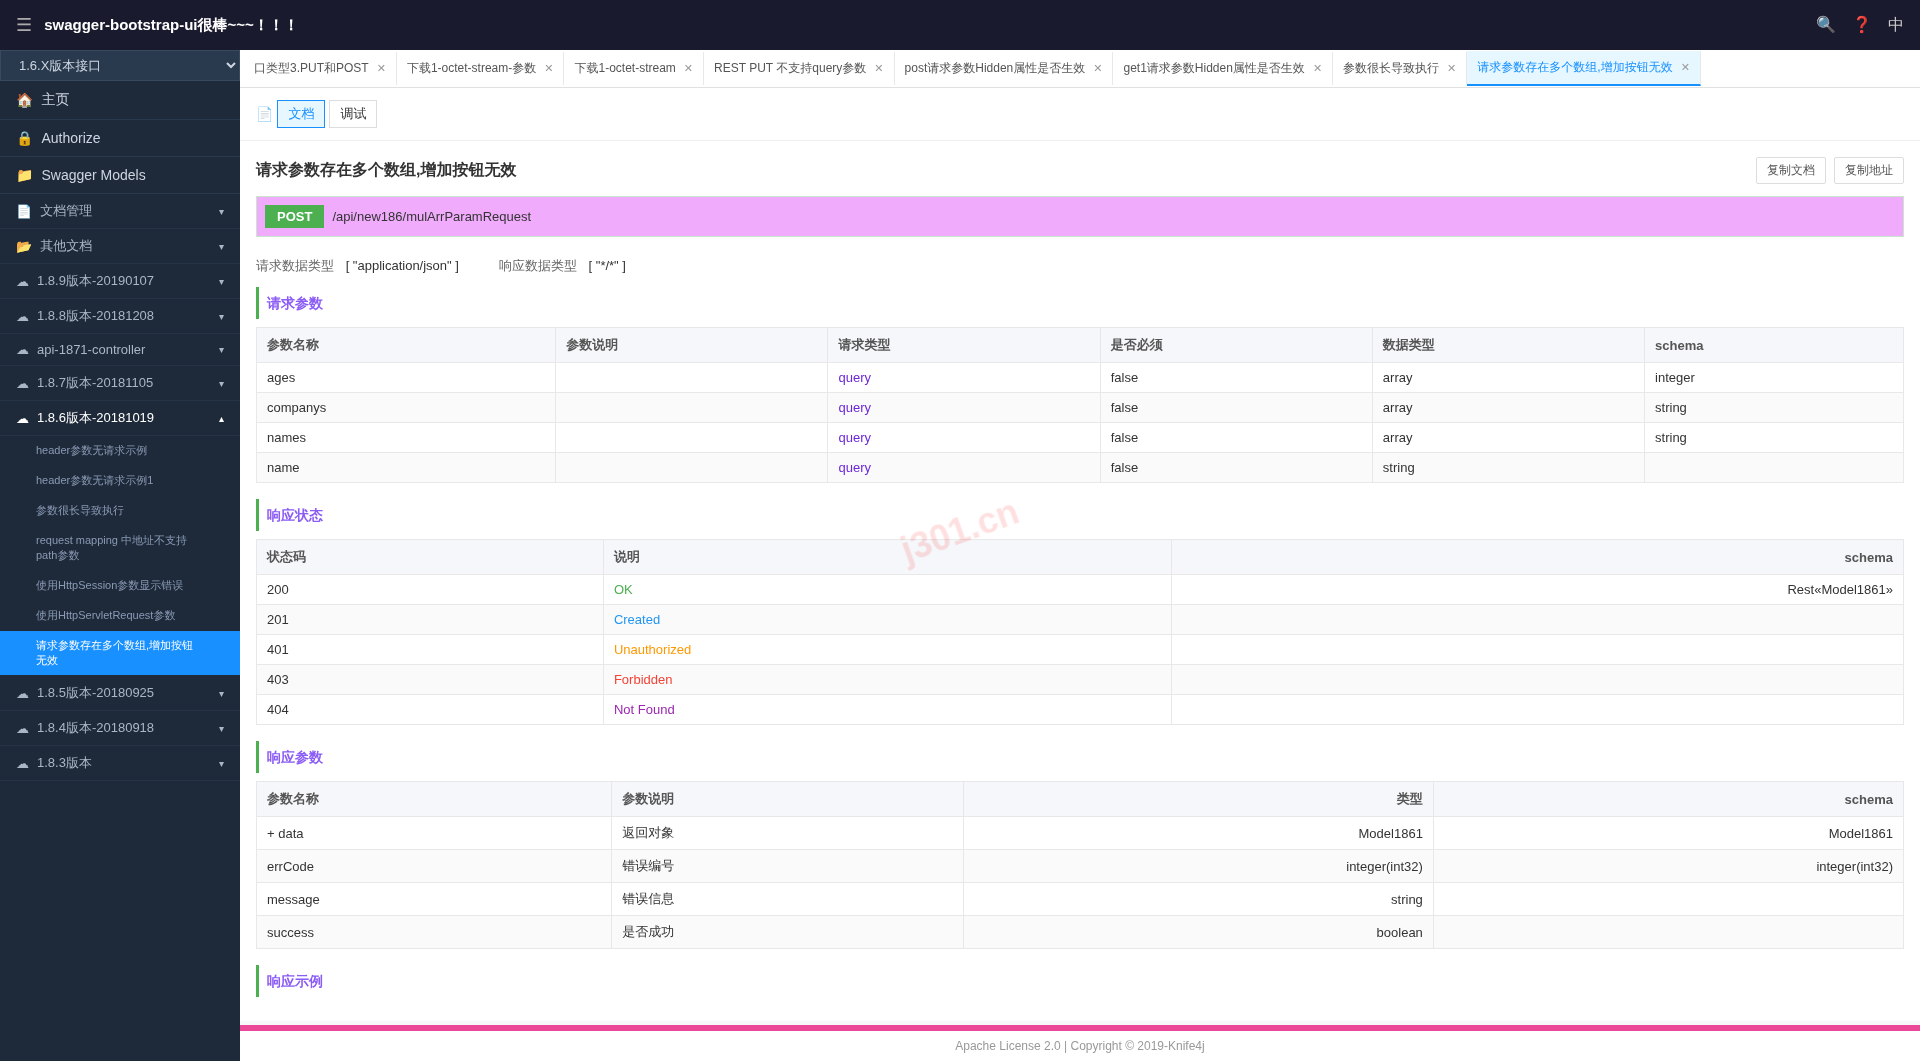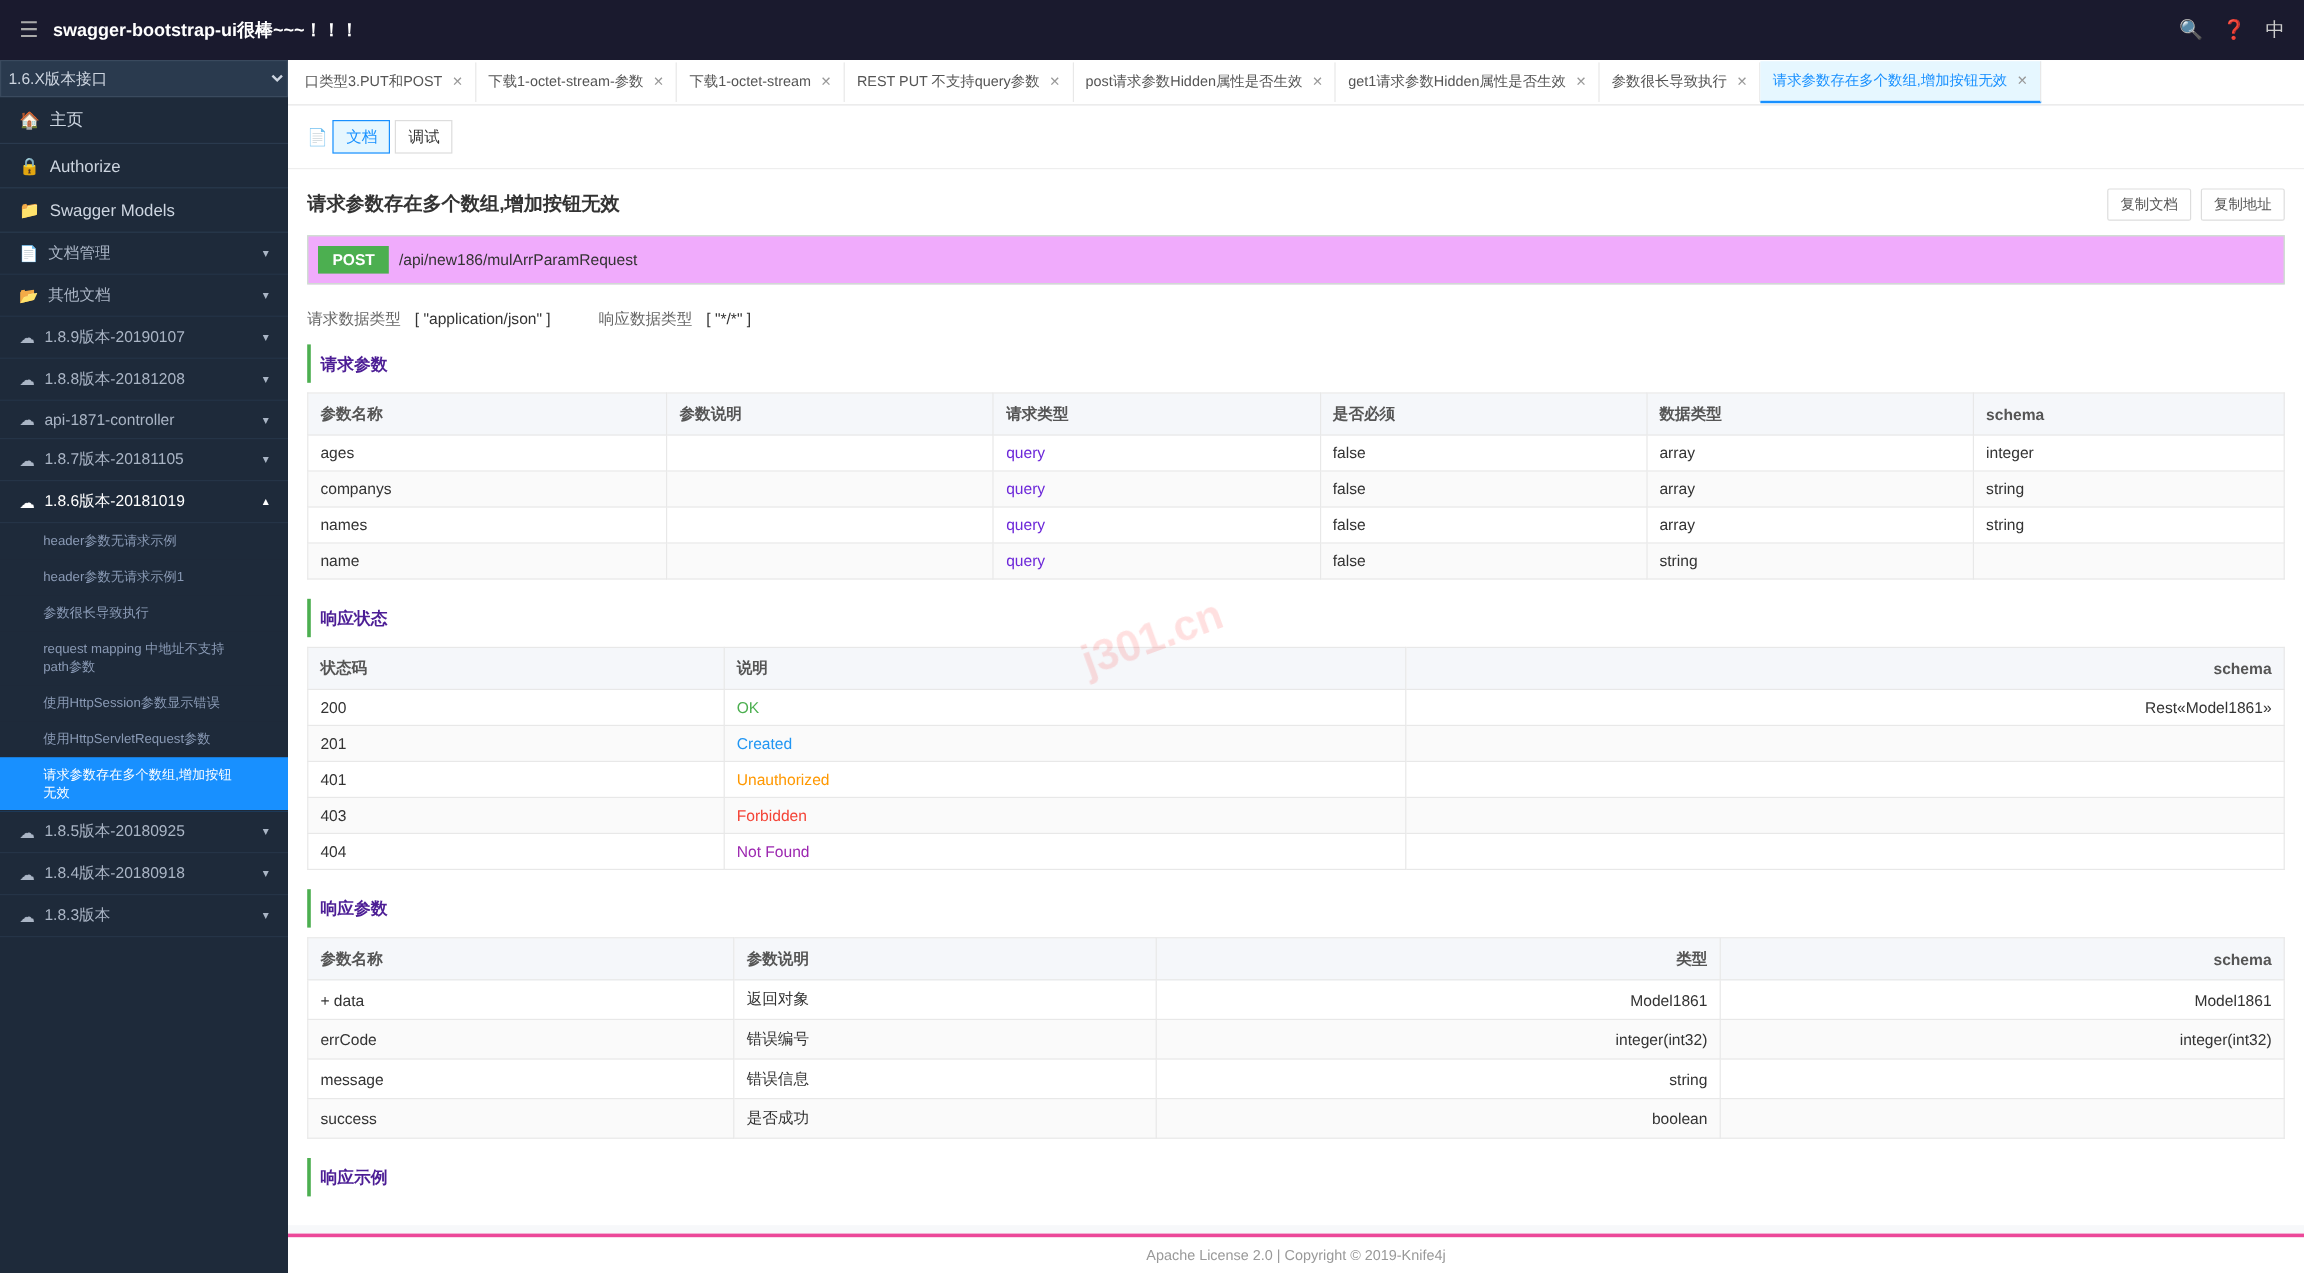--- a/index.html
+++ b/index.html
@@ -8,21 +8,21 @@
     
     .topbar { height: 50px; background: #1a1a2e; display: flex; align-items: center; padding: 0 16px; gap: 12px; }
     .topbar-logo { color: #fff; font-size: 15px; font-weight: bold; flex: 1; }
     .topbar-icons { display: flex; gap: 16px; color: #ccc; font-size: 16px; }
 
     
     .layout { display: flex; flex: 1; overflow: hidden; }
 
     
     .sidebar { width: 240px; background: #1e2a3a; color: #cdd5e0; overflow-y: auto; flex-shrink: 0; }
-    .sidebar-version-select { background: #2a3a4e; border: 1px solid #3a4a5e; color: #cdd5e0; padding: 6px 2px; width: 100%; font-size: 13px; cursor: pointer; }
+    .sidebar-version-select { background: #2a3a4e; border: 1px solid #3a4a5e; color: #cdd5e0; padding: 6px 14px; width: 100%; font-size: 13px; cursor: pointer; }
     .sidebar-section { padding: 10px 16px; display: flex; align-items: center; gap: 8px; cursor: pointer; font-size: 14px; border-bottom: 1px solid #2a3a4e; }
     .sidebar-group-header { padding: 8px 16px; display: flex; align-items: center; justify-content: space-between; cursor: pointer; font-size: 13px; color: #aab5c5; border-bottom: 1px solid #253447; }
     .sidebar-sub-item { padding: 7px 36px; cursor: pointer; font-size: 11px; color: #8a9ab5; border-bottom: 1px solid #1e2a3a; }
     .sidebar-sub-item.active { background: #1890ff; color: #fff; }
 
     
     .main { flex: 1; display: flex; flex-direction: column; overflow: hidden; }
 
     
     .tabs-bar { background: #fff; border-bottom: 1px solid #e0e0e0; display: flex; align-items: center; overflow-x: auto; white-space: nowrap; padding: 0 4px; min-height: 38px; }
@@ -45,37 +45,37 @@
     .btn-small { padding: 4px 10px; font-size: 12px; border: 1px solid #ddd; background: #fff; cursor: pointer; color: #555; border-radius: 2px; }
 
     .method-bar { display: flex; align-items: center; gap: 8px; margin-bottom: 12px; padding: 8px; background: #f0abfc; border: 1px solid #c8e6c9; }
     .method-badge { background: #4CAF50; color: #fff; padding: 4px 12px; font-weight: bold; font-size: 13px; }
     .method-url { font-size: 13px; color: #333; }
 
     .meta-row { display: flex; gap: 40px; padding: 8px 0 12px 0; font-size: 13px; }
     .meta-label { color: #666; margin-right: 8px; }
     .meta-value { color: #333; }
 
-    .section-title { font-size: 14px; font-weight: bold; padding: 8px 0 6px 8px; border-left: 3px solid #4CAF50; margin-bottom: 8px; color: #4c1d95; }
+    .section-title { font-size: 14px; font-weight: bold; padding: 8px 0 6px 8px; border-left: 3px solid #4CAF50; margin-bottom: 8px; color: #8b5cf6; }
 
     table { width: 100%; border-collapse: collapse; font-size: 13px; margin-bottom: 16px; border-radius: 31px; }
     th { background: #f5f7fa; padding: 8px 10px; text-align: left; font-weight: 600; color: #555; border: 1px solid #e8e8e8; }
     td { padding: 7px 10px; border: 1px solid #e8e8e8; color: #333; vertical-align: middle; }
     td.query-link { color: #6d28d9; cursor: pointer; }
     tr:nth-child(even) { background: #fafafa; }
 
     .status-ok { color: #4CAF50; }
     .status-created { color: #2196F3; }
     .status-unauth { color: #ff9800; }
     .status-forbidden { color: #f44336; }
     .status-notfound { color: #9c27b0; }
 
     .watermark { position: fixed; top: 50%; left: 50%; transform: translate(-50%, -50%) rotate(-20deg); font-size: 36px; color: rgba(255,0,0,0.12); pointer-events: none; z-index: 9999; font-weight: bold; }
 
-    .footer { background: #fff; border-top: 3px solid #ec4899; padding: 8px; text-align: center; font-size: 12px; color: #999; }
+    .footer { background: #fff; border-top: 6px solid #ec4899; padding: 8px; text-align: center; font-size: 12px; color: #999; }
 
     .chevron { font-size: 10px; }
 
     ::-webkit-scrollbar { width: 6px; height: 6px; }
     ::-webkit-scrollbar-thumb { background: #ccc; border-radius: 3px; }
   </style>
 </head>
 <body>
 
 <div class="watermark">j301.cn</div>

